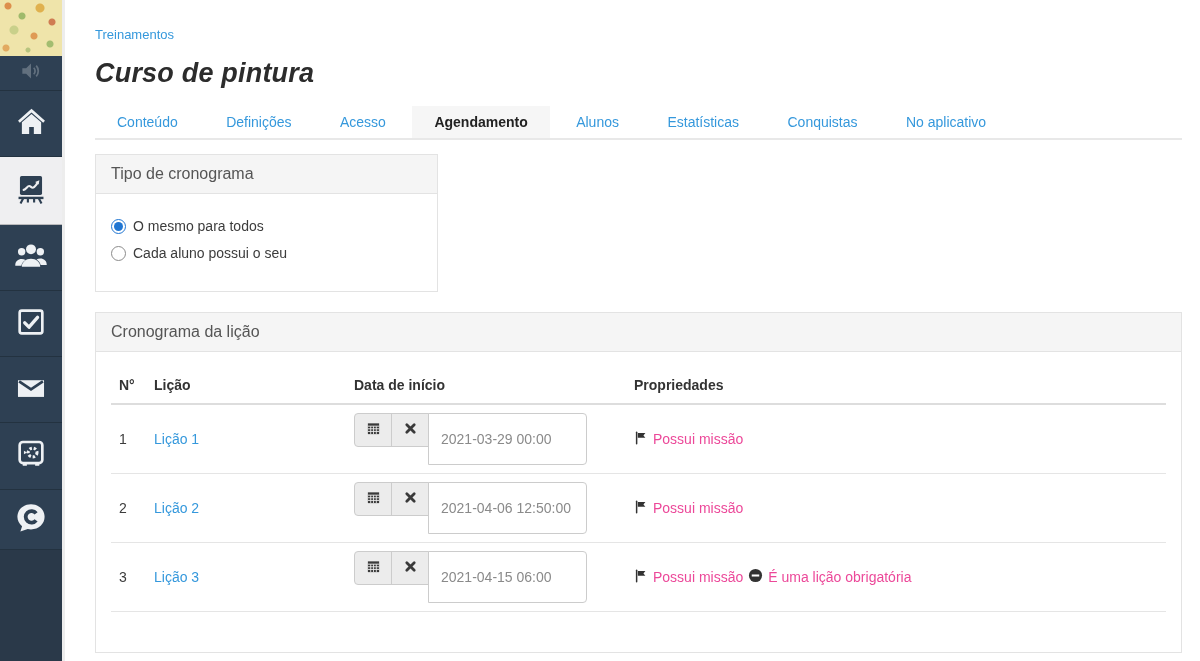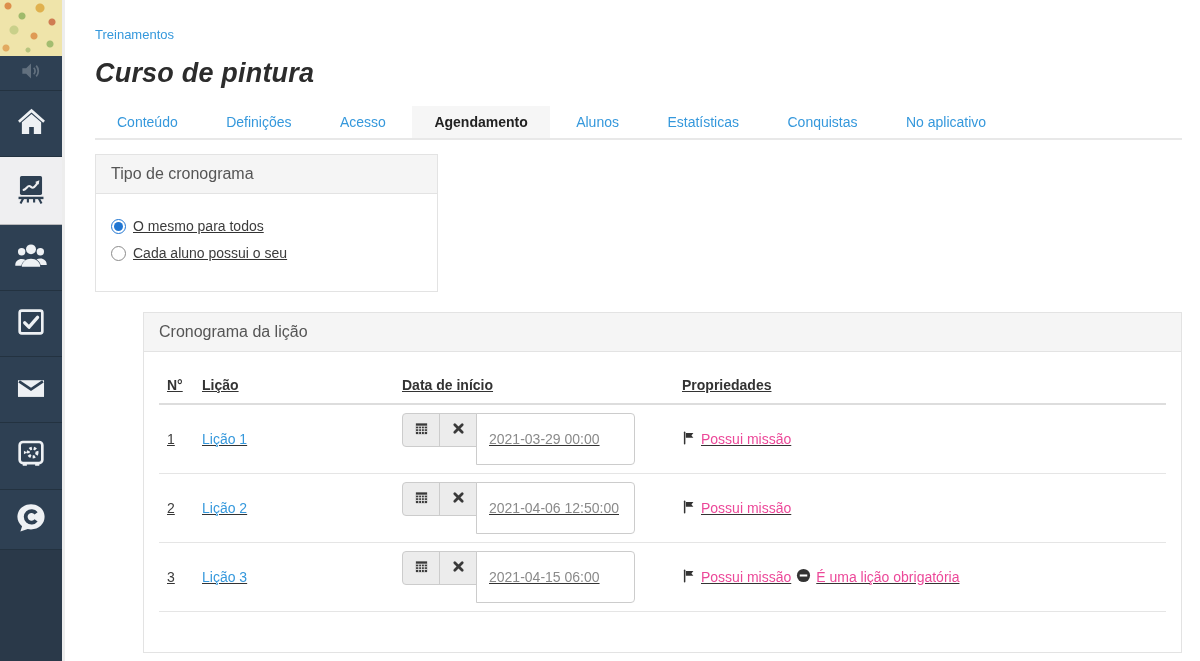--- a/index.html
+++ b/index.html
@@ -56,37 +56,37 @@
     display:inline-block; padding:8px 22px; font-size:14px;
     color:#3598dc; text-decoration:none; cursor:pointer;
   }
   .tab.active { background:#f6f6f6; color:#222; font-weight:bold; }
 
   .panel { border:1px solid #e3e3e3; background:#fff; }
   .panel-heading {
     background:#f5f5f5; border-bottom:1px solid #e3e3e3;
     padding:10px 15px; font-size:16px; color:#555;
   }
-  .panel-body { padding:15px;text-decoration:underline; }
+  .panel-body { padding:15px; }
 
   #schedule-type-panel { width:343px; margin-top:14px; }
   #schedule-type-panel .panel-body { padding:24px 15px 30px; }
   .radio-row { display:flex; align-items:center; gap:7px; margin-bottom:11px; font-size:14px; color:#3c3c3c; cursor:pointer; }
   .radio-row:last-child { margin-bottom:0; }
   .radio {
     width:15px; height:15px; border-radius:50%;
     border:1px solid #8b8b8b; background:#fff; position:relative; flex:none;
   }
   .radio.checked { border-color:#2176d2; }
   .radio.checked::after {
     content:""; position:absolute; left:2px; top:2px; width:9px; height:9px;
     border-radius:50%; background:#2176d2;
   }
 
-  #lesson-panel { margin-top:20px;margin-left:48px; }
+  #lesson-panel { margin-top:20px; }
   #lesson-panel .panel-body { padding:15px 15px 40px; }
 
   table.schedule { width:100%; border-collapse:collapse; font-size:14px; }
   table.schedule th {
     text-align:left; padding:10px 8px; border-bottom:2px solid #ddd;
     color:#333; font-weight:bold;
   }
   table.schedule td { padding:8px; border-bottom:1px solid #e5e5e5; vertical-align:middle; color:#3c3c3c; }
   th.col-num  { width:35px; }
   th.col-les  { width:200px; }

